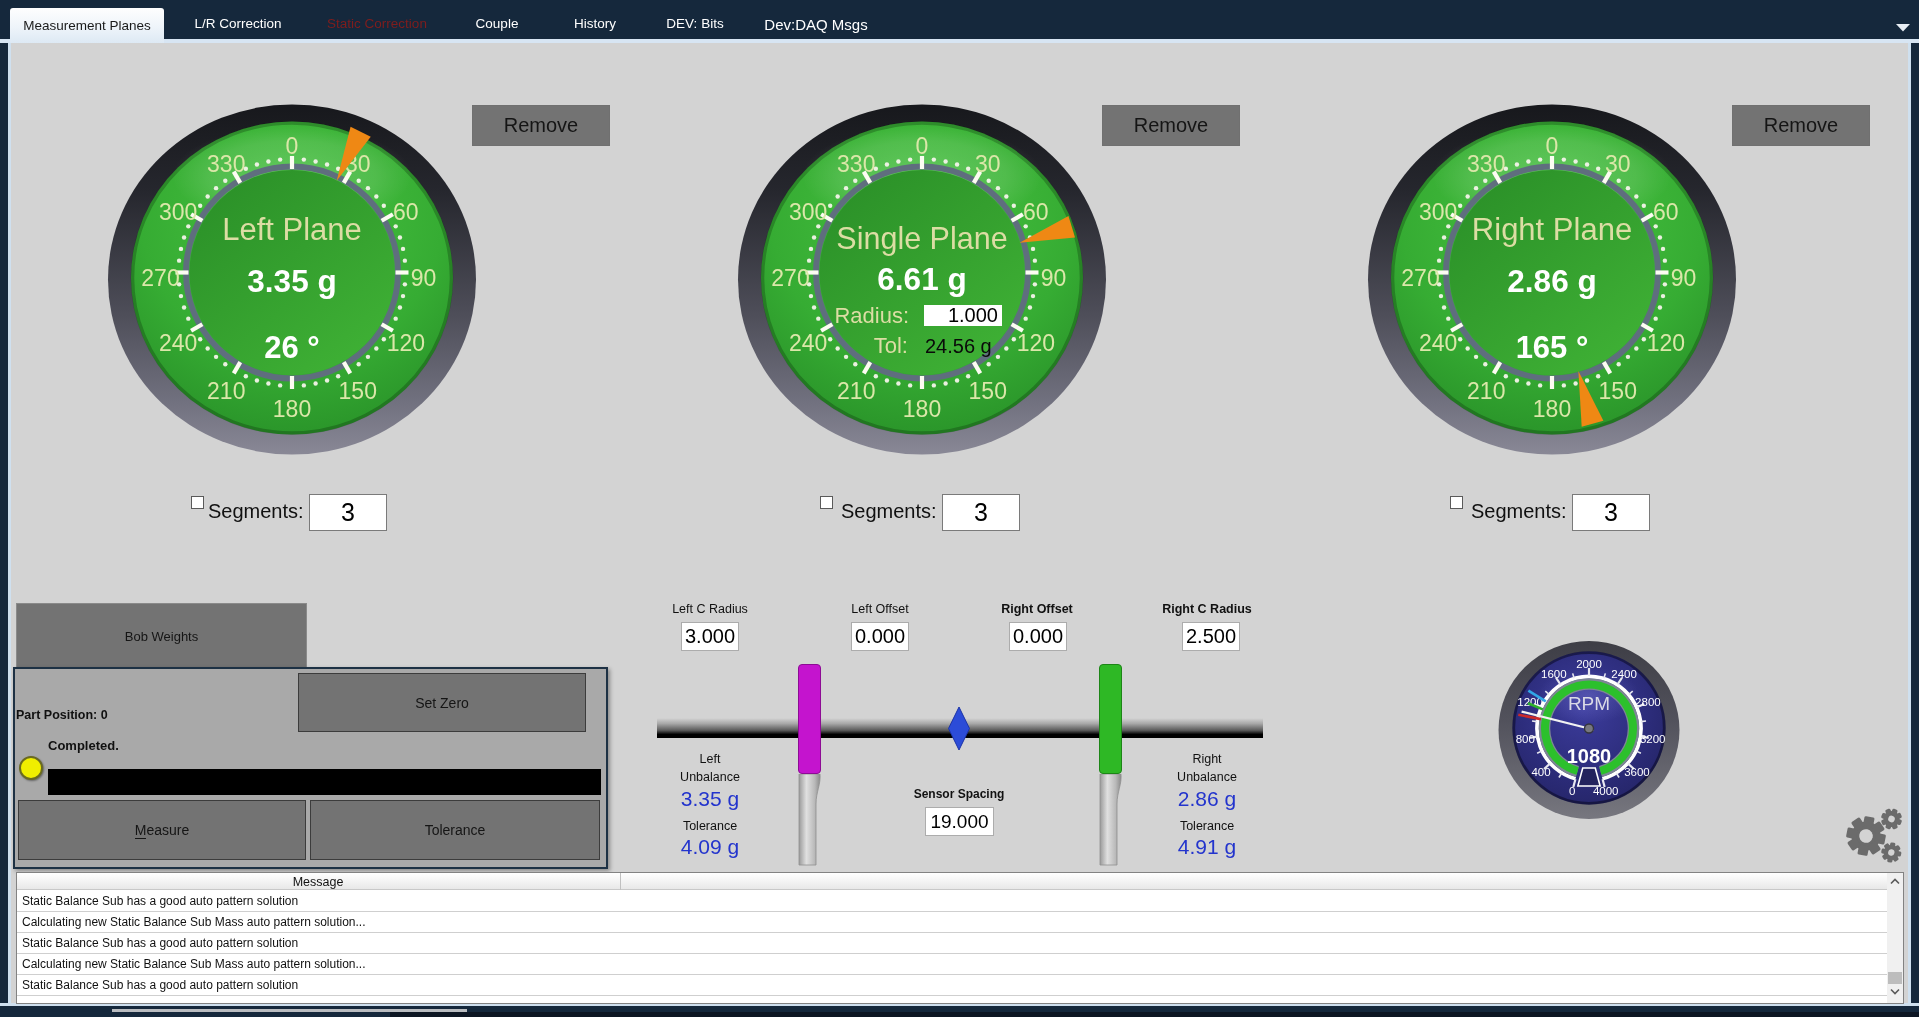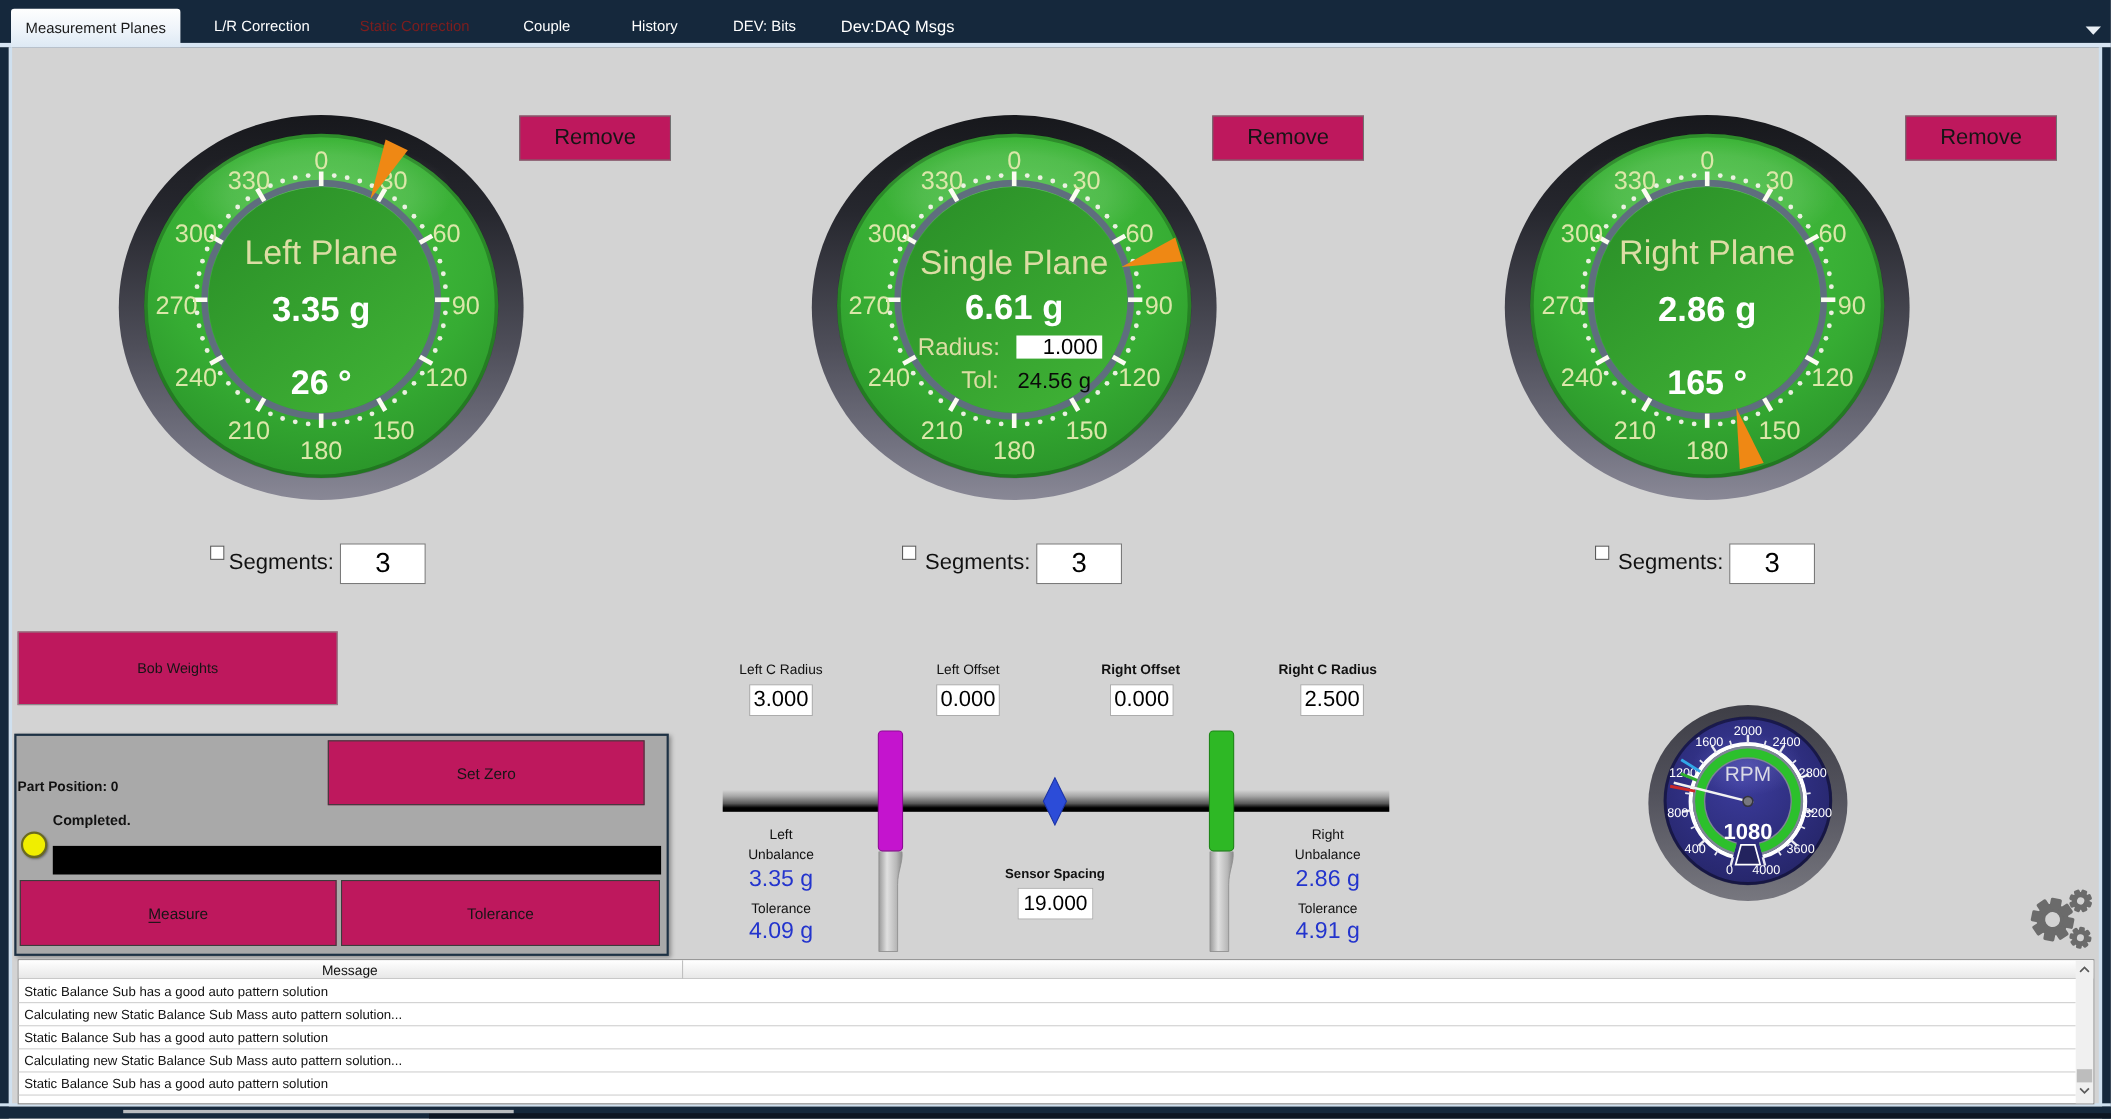--- a/index.html
+++ b/index.html
@@ -1,17 +1,17 @@
 <!DOCTYPE html>
 <html><head><meta charset="utf-8"><style>
 *{margin:0;padding:0;box-sizing:border-box}
 html,body{width:1919px;height:1017px;overflow:hidden}
 body{font-family:"Liberation Sans",sans-serif;background:#d3d3d3;position:relative}
 .abs{position:absolute}
-.btn{position:absolute;background:#be185d;border:1px solid #707070;display:flex;align-items:center;justify-content:center;color:#151515}
+.btn{position:absolute;background:#737373;border:1px solid #707070;display:flex;align-items:center;justify-content:center;color:#151515}
 .inp{position:absolute;background:#ffffff;border:1px solid #acacac;display:flex;align-items:center;justify-content:center;color:#000}
 .lbl{position:absolute;color:#111;white-space:nowrap}
 .blue{color:#2334cd}
 .cb{position:absolute;width:13px;height:13px;background:#fff;border:1px solid #5a5a5a}
 </style></head><body>
 
 <div class="abs" style="left:0;top:0;width:1919px;height:43px;background:#15283c"></div>
 <div class="abs" style="left:0;top:39px;width:1919px;height:4px;background:#d7e5f3"></div>
 <div class="abs" style="left:0;top:43px;width:8px;height:974px;background:#15283c"></div>
 <div class="abs" style="left:8px;top:43px;width:3px;height:962px;background:#cfe0ef"></div>
@@ -385,21 +385,21 @@
 <div class="btn" style="left:1732px;top:104.5px;width:138px;height:41px;font-size:20px">Remove</div>
 <div class="cb" style="left:191px;top:496px"></div>
 <div class="lbl" style="left:208px;top:500px;font-size:20px">Segments:</div>
 <div class="inp" style="left:309px;top:494px;width:78px;height:37px;border-color:#7a7a7a;font-size:25px">3</div>
 <div class="cb" style="left:820px;top:496px"></div>
 <div class="lbl" style="left:841px;top:500px;font-size:20px">Segments:</div>
 <div class="inp" style="left:942px;top:494px;width:78px;height:37px;border-color:#7a7a7a;font-size:25px">3</div>
 <div class="cb" style="left:1450px;top:496px"></div>
 <div class="lbl" style="left:1471px;top:500px;font-size:20px">Segments:</div>
 <div class="inp" style="left:1572px;top:494px;width:78px;height:37px;border-color:#7a7a7a;font-size:25px">3</div>
-<div class="btn" style="left:16px;top:574px;width:291px;height:67px;font-size:13px;border-color:#8a8a8a">Bob Weights</div>
+<div class="btn" style="left:16px;top:603px;width:291px;height:67px;font-size:13px;border-color:#8a8a8a">Bob Weights</div>
 <div class="abs" style="left:13px;top:667px;width:595px;height:202px;background:#a9a9a9;border:2.5px solid #1d3144;box-shadow:2px 2px 4px rgba(0,0,0,0.35)"></div>
 <div class="lbl" style="left:16px;top:708px;font-size:12.5px;font-weight:bold">Part Position: 0</div>
 <div class="btn" style="left:298px;top:673px;width:288px;height:59px;font-size:14px;border-color:#3c3c3c">Set Zero</div>
 <div class="lbl" style="left:48px;top:738px;font-size:13px;font-weight:bold">Completed.</div>
 <div class="abs" style="left:19px;top:756px;width:24px;height:24px;border-radius:50%;background:#f0ee00;border:2px solid #6a6a20;box-shadow:1px 1px 2px rgba(0,0,0,0.4)"></div>
 <div class="abs" style="left:48px;top:769px;width:553px;height:26px;background:#000"></div>
 <div class="btn" style="left:18px;top:800px;width:288px;height:60px;font-size:14px;border-color:#3c3c3c"><span style="border-bottom:1px solid #151515">M</span>easure</div>
 <div class="btn" style="left:310px;top:800px;width:290px;height:60px;font-size:14px;border-color:#3c3c3c">Tolerance</div>
 <div class="lbl" style="left:710px;top:602px;transform:translateX(-50%);font-size:12.5px;font-weight:normal">Left C Radius</div>
 <div class="lbl" style="left:880px;top:602px;transform:translateX(-50%);font-size:12.5px;font-weight:normal">Left Offset</div>

